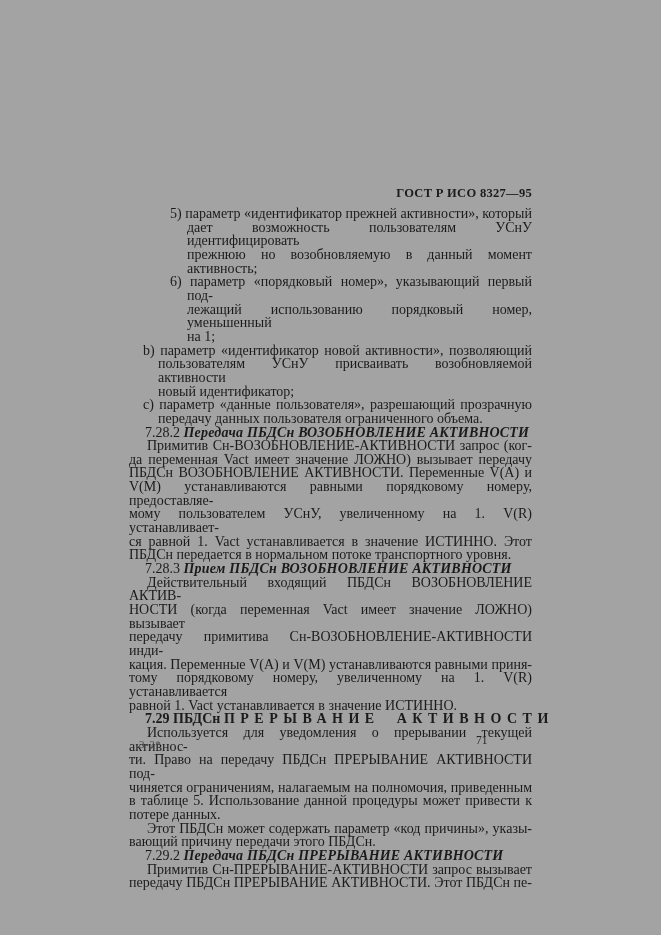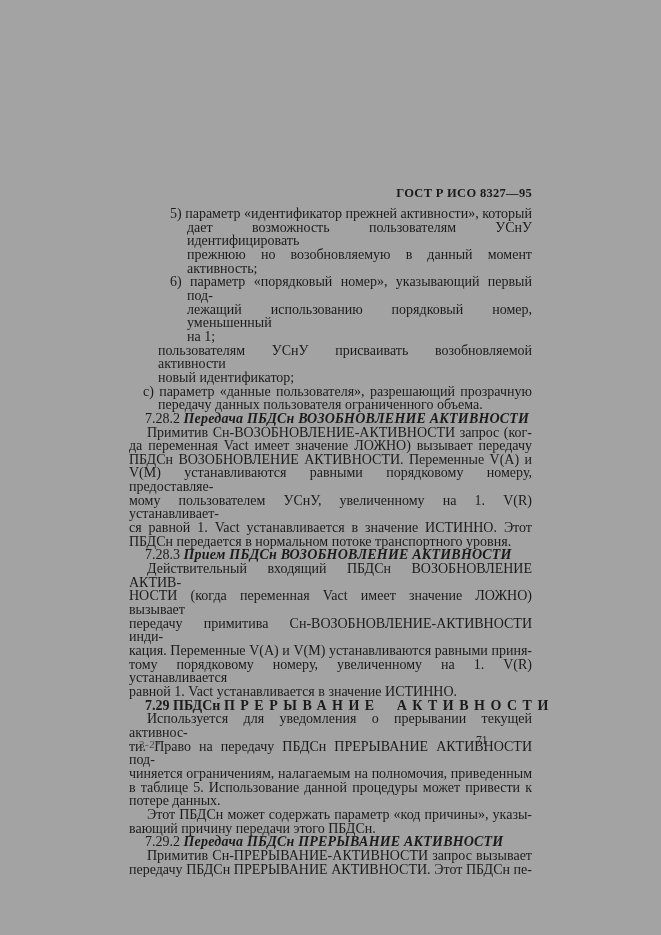--- a/index.html
+++ b/index.html
@@ -82,20 +82,21 @@
           <div class="line first"><span class="marker">5)</span> параметр «идентификатор прежней активности», который</div>
           <div class="line">дает возможность пользователям УСнУ идентифицировать</div>
           <div class="line">прежнюю но возобновляемую в данный момент активность;</div>
         </div>
         <div class="block list lvl2">
           <div class="line first"><span class="marker">6)</span> параметр «порядковый номер», указывающий первый под-</div>
           <div class="line">лежащий использованию порядковый номер, уменьшенный</div>
           <div class="line end">на 1;</div>
         </div>
         <div class="block list lvl1">
+          <div class="line first"><span class="marker">b)</span> параметр «идентификатор новой активности», позволяющий</div>
           <div class="line">пользователям УСнУ присваивать возобновляемой активности</div>
           <div class="line end">новый идентификатор;</div>
         </div>
         <div class="block list lvl1">
           <div class="line first"><span class="marker">c)</span> параметр «данные пользователя», разрешающий прозрачную</div>
           <div class="line end">передачу данных пользователя ограниченного объема.</div>
         </div>
         <div class="block heading italic"><span class="heading-number">7.28.2</span> <span class="heading-title">Передача ПБДСн ВОЗОБНОВЛЕНИЕ АКТИВНОСТИ</span></div>
         <div class="block para">
           <div class="line first">Примитив Сн-ВОЗОБНОВЛЕНИЕ-АКТИВНОСТИ запрос (ког-</div>

